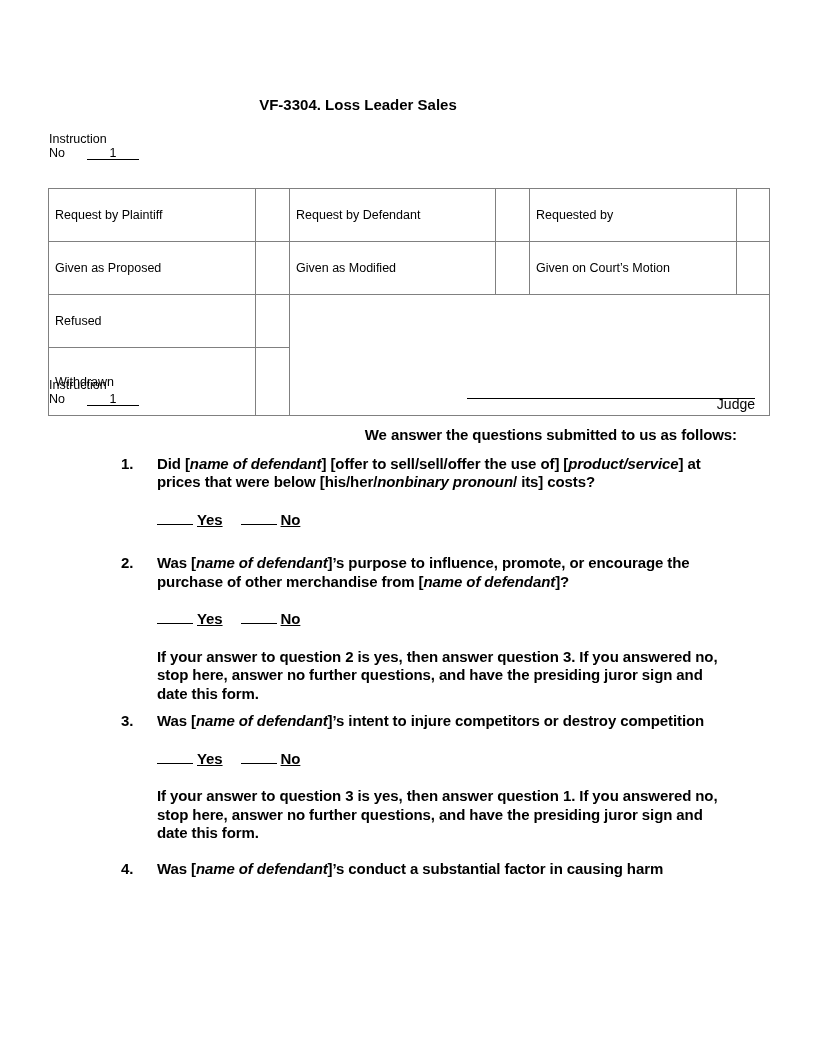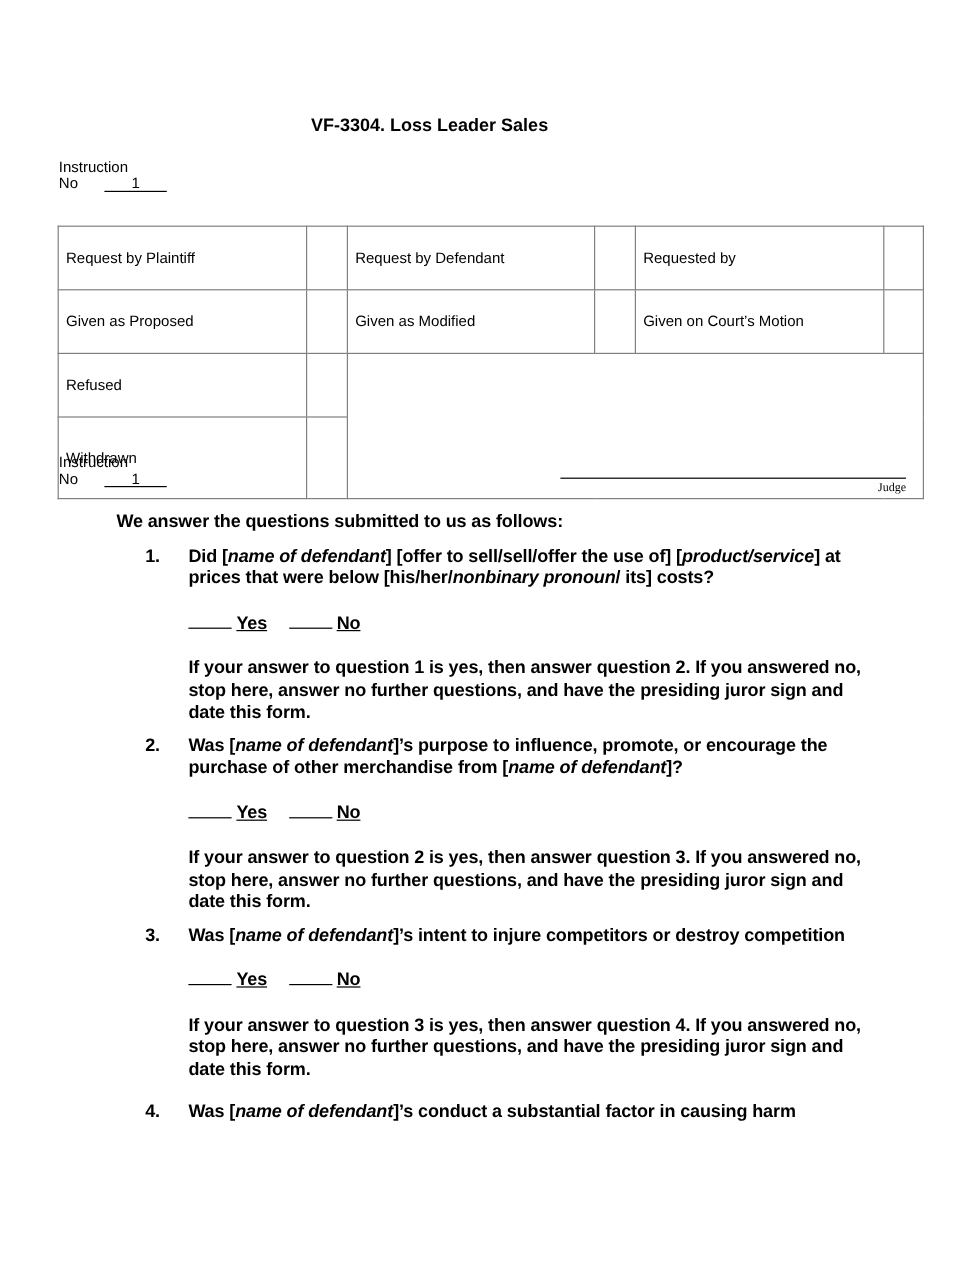--- a/index.html
+++ b/index.html
@@ -8,24 +8,24 @@
     .title { left: 0; width: 716px; top: 96px; text-align: center; font-weight: bold; font-size: 15px; }
     .instr { font-size: 12.5px; line-height: 14px; }
     .instr .no-row { display: flex; align-items: baseline; }
     .instr .no-val { display: inline-block; width: 52px; border-bottom: 1px solid #000; text-align: center; margin-left: 22px; line-height: 12px; }
 
     table.req { position: absolute; left: 48px; top: 188px; width: 721px; border-collapse: collapse; font-size: 12.5px; table-layout: fixed; }
     table.req td { border: 1px solid #808080; padding: 12px 6px; height: 28px; vertical-align: middle; }
     table.req td.chk { width: 22px; padding: 0; }
     .judge-cell { position: relative; vertical-align: bottom !important; }
     .judge-line { position: absolute; right: 14px; bottom: 16px; width: 288px; border-top: 1px solid #000; }
-    .judge-label { position: absolute; right: 14px; bottom: 3px; font-size: 10px; font-family: Liberation Serif, serif; }
+    .judge-label { position: absolute; right: 14px; bottom: 3px; font-size: 14px; }
 
     .form { position: absolute; left: 97px; top: 426px; width: 640px; font-weight: bold; font-size: 15px; line-height: 18.5px; font-family: "Liberation Sans", sans-serif; letter-spacing: -0.1px; }
-    .intro { margin: 0 0 10px 0; }
+    .intro { margin: 0 0 10px 0; text-align: right; }
     .q { display: flex; margin: 0; }
     .q .num { width: 60px; flex: 0 0 60px; padding-left: 24px; box-sizing: border-box; }
     .q .body { flex: 1; }
     .yn { margin: 19px 0 19px 0; text-decoration: underline; }
     .yn span.blank { display: inline-block; width: 36px; border-bottom: 1.5px solid #000; margin-right: 4px; height: 12px; vertical-align: baseline; }
     .yn .gap { display: inline-block; width: 18px; }
     .cond { margin: 0 0 3px 0; }
     i { font-style: italic; }
   </style>
 </head>
@@ -91,37 +91,36 @@
 </div>
 
 <div class="form">
   <div class="intro">We answer the questions submitted to us as follows:</div>
   <div id="questions">
       <div class="q">
         <div class="num">1.</div>
         <div class="body">
           <div><span>Did [</span><i>name of defendant</i><span>] [offer to sell/sell/offer the use of] [</span><i>product/service</i><span>] at prices that were below [his/her/</span><i>nonbinary pronoun</i><span>/ its] costs?</span></div>
           <div class="yn"><span class="blank"></span><span>Yes</span><span class="gap"></span><span class="blank"></span><span>No</span></div>
-          <div class="cond">If your answer to question 1 is yes, then answer question 2. If you answered no, stop here, answer no further questions, and have the presiding juror sign and date this form.</div>
         </div>
       </div>
       <div class="q" style="margin-top: 6px;">
         <div class="num">2.</div>
         <div class="body">
           <div><span>Was [</span><i>name of defendant</i><span>]’s purpose to influence, promote, or encourage the purchase of other merchandise from [</span><i>name of defendant</i><span>]?</span></div>
           <div class="yn"><span class="blank"></span><span>Yes</span><span class="gap"></span><span class="blank"></span><span>No</span></div>
           <div class="cond">If your answer to question 2 is yes, then answer question 3. If you answered no, stop here, answer no further questions, and have the presiding juror sign and date this form.</div>
         </div>
       </div>
       <div class="q" style="margin-top: 6px;">
         <div class="num">3.</div>
         <div class="body">
           <div><span>Was [</span><i>name of defendant</i><span>]’s intent to injure competitors or destroy competition</span></div>
           <div class="yn"><span class="blank"></span><span>Yes</span><span class="gap"></span><span class="blank"></span><span>No</span></div>
-          <div class="cond">If your answer to question 3 is yes, then answer question 4. If you answered no, stop here, answer no further questions, and have the presiding juror sign and date this form.</div>
+          <div class="cond">If your answer to question 3 is yes, then answer question 1. If you answered no, stop here, answer no further questions, and have the presiding juror sign and date this form.</div>
         </div>
       </div>
       <div class="q" style="margin-top: 14px;">
         <div class="num">4.</div>
         <div class="body">
           <div><span>Was [</span><i>name of defendant</i><span>]’s conduct a substantial factor in causing harm</span></div>
         </div>
       </div>
     </div>
 </div>

